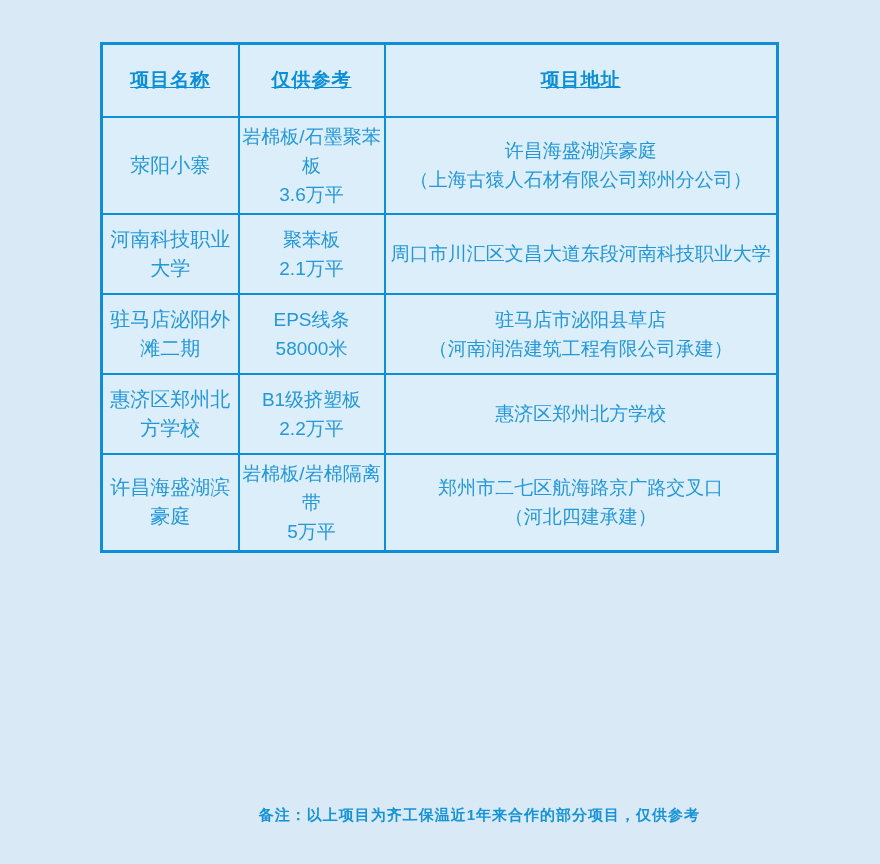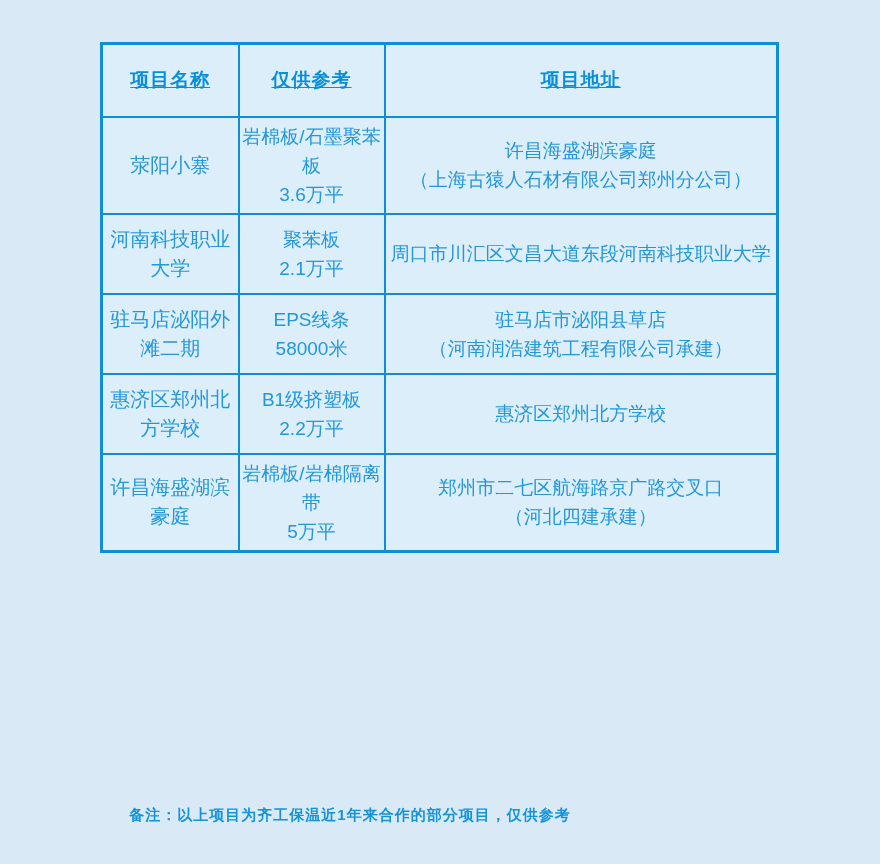--- a/index.html
+++ b/index.html
@@ -54,21 +54,21 @@
     font-size: 19px;
   }
   td.name-cell .cell-line {
     font-size: 20px;
   }
   .footer-note {
     position: absolute;
     left: 0;
     top: 806px;
     width: 700px;
-    text-align: center;
+    text-align: right;
     font-size: 15px;
     font-weight: bold;
     color: #1593d6;
     letter-spacing: 1px;
   }
 </style>
 </head>
 <body>
 
 <table class="projects-table">

